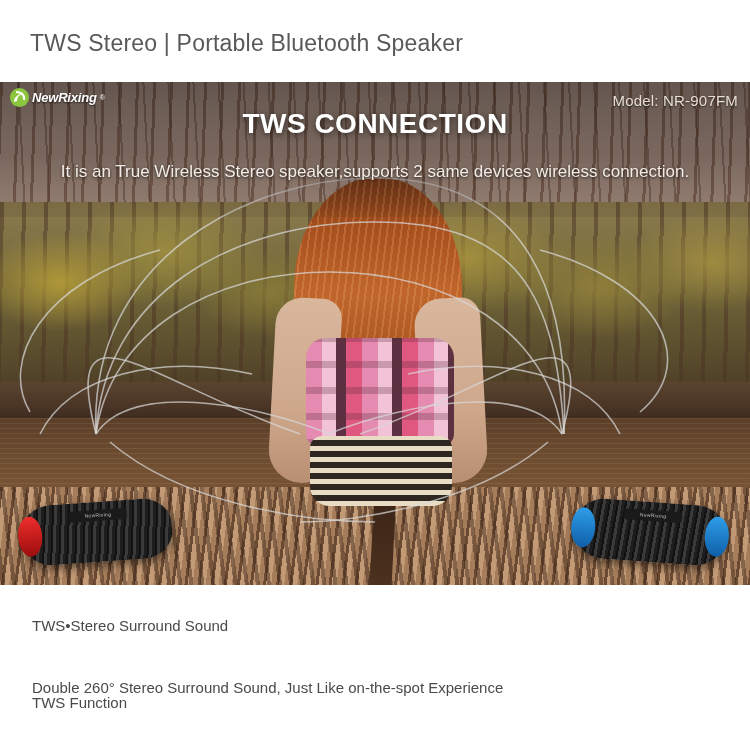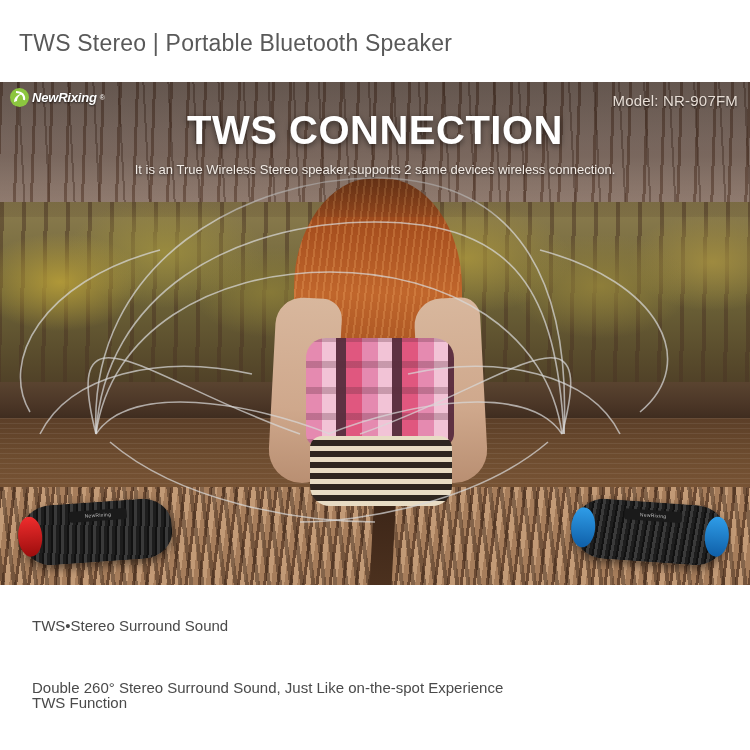--- a/index.html
+++ b/index.html
@@ -10,21 +10,21 @@
     overflow: hidden;
   }
   .page { position: relative; width: 750px; height: 750px; background: #fff; }
 
   
   .header {
     position: absolute; left: 0; top: 0; width: 750px; height: 82px;
     background: #ffffff;
   }
   .header-title {
-    position: absolute; left: 19px; top: 30px;
+    position: absolute; left: 30px; top: 30px;
     font-size: 23px; font-weight: 400; color: #595959;
     letter-spacing: .2px; white-space: nowrap;
   }
 
   
   .banner {
     position: absolute; left: 0; top: 82px; width: 750px; height: 503px;
     overflow: hidden;
   }
   .photo { position: absolute; inset: 0; }
@@ -151,26 +151,26 @@
   .logo-tm { font-size: 7px; color: #fff; vertical-align: super; }
 
   .model-no {
     position: absolute; right: 12px; top: 10px;
     font-size: 15px; color: #e8ded6; letter-spacing: .2px;
     text-shadow: 0 1px 2px rgba(0,0,0,.6);
   }
 
   .banner-title {
     position: absolute; left: 0; top: 26px; width: 750px; text-align: center;
-    font-size: 40px; font-weight: 700; color: #ffffff; letter-spacing: .5px;
+    font-size: 28px; font-weight: 700; color: #ffffff; letter-spacing: .5px;
     text-shadow: 0 2px 6px rgba(0,0,0,.55);
   }
   .banner-sub1, .banner-sub2 {
     position: absolute; left: 0; width: 750px; text-align: center;
-    color: #f3ece6; font-size: 13px;
+    color: #f3ece6; font-size: 17px;
     text-shadow: 0 1px 3px rgba(0,0,0,.75);
     white-space: nowrap;
   }
   .banner-sub1 { top: 80px; }
   .banner-sub2 { top: 103px; font-size: 14px; }
 
   
   .speaker { position: absolute; width: 150px; height: 60px; }
   .speaker-left  { left: 22px; top: 420px; transform: rotate(-4deg); }
   .speaker-right { left: 575px; top: 420px; transform: rotate(4deg); }

